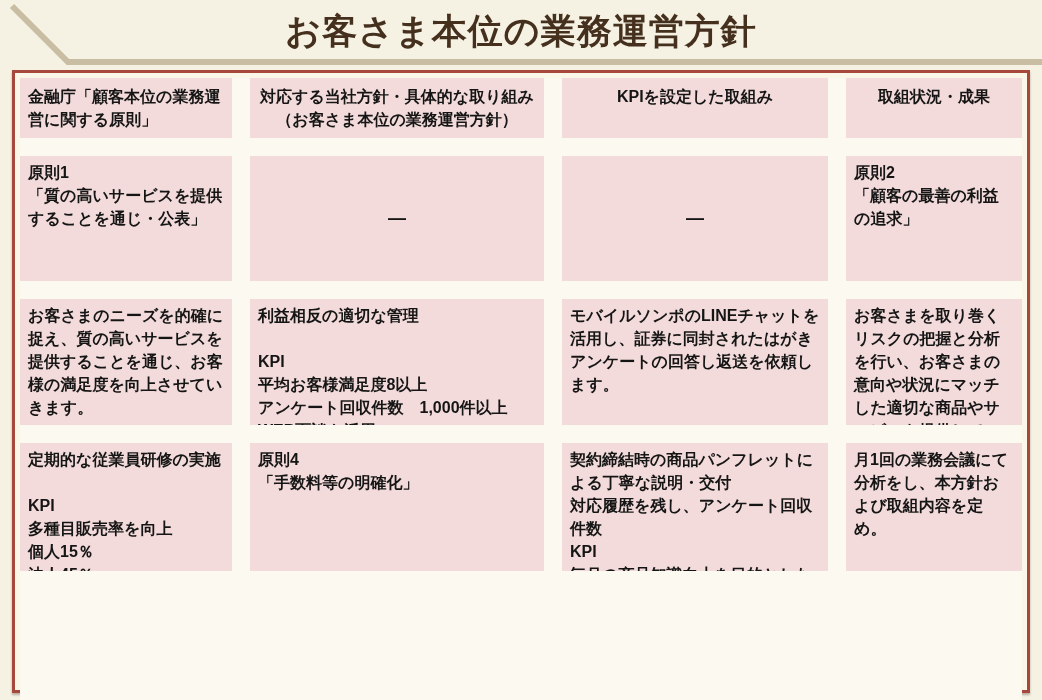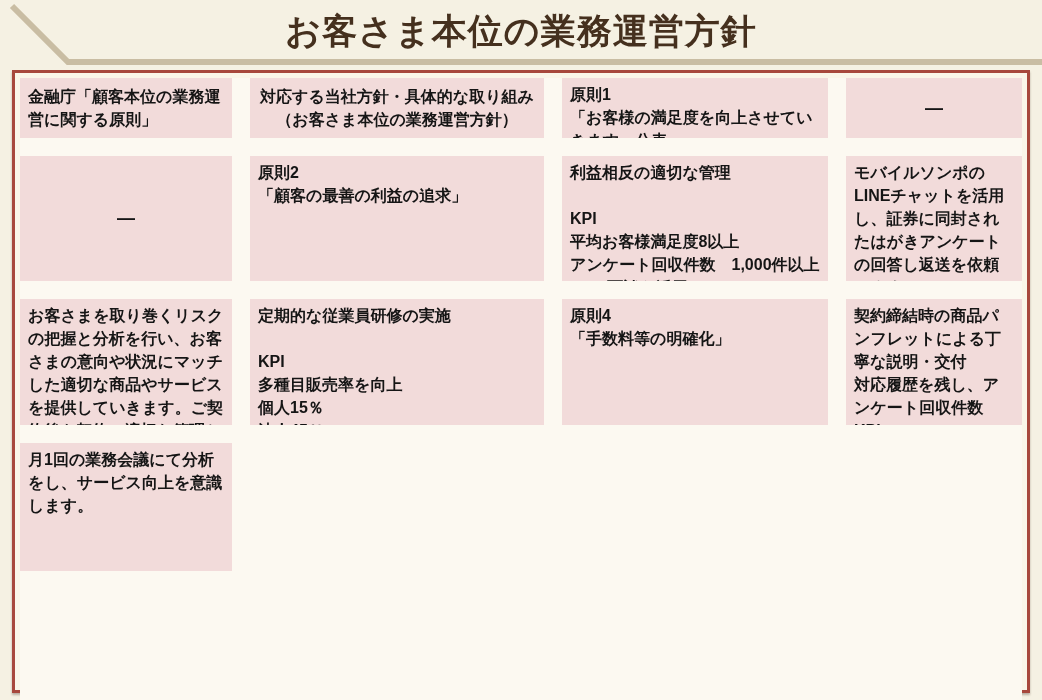--- a/index.html
+++ b/index.html
@@ -90,28 +90,31 @@
   </svg>
 
   <div class="title">お客さま本位の業務運営方針</div>
 
   <div class="frame">
     <div class="grid">
 
       <div class="cell head left">金融庁「顧客本位の業務運営に関する原則」</div>
       <div class="cell head">対応する当社方針・具体的な取り組み
 （お客さま本位の業務運営方針）</div>
+      <div class="cell head">KPIを設定した取組み</div>
+      <div class="cell head">取組状況・成果</div>
 
       <div class="cell">原則1
-「お客様の満足度を向上させていきます・公表」</div>
+「質の高いサービスを提供することを通じ・公表」</div>
       <div class="cell center-mid">—</div>
       <div class="cell center-mid">—</div>
 
       <div class="cell">原則2
 「顧客の最善の利益の追求」</div>
+      <div class="cell">お客さまのニーズを的確に捉え、質の高いサービスを提供することを通じ、お客様の満足度を向上させていきます。</div>
       <div class="cell">利益相反の適切な管理
 
 KPI
 平均お客様満足度8以上
 アンケート回収件数　1,000件以上
 WEB面談を活用</div>
       <div class="cell">モバイルソンポのLINEチャットを活用し、証券に同封されたはがきアンケートの回答し返送を依頼します。</div>
 
       <div class="cell">お客さまを取り巻くリスクの把握と分析を行い、お客さまの意向や状況にマッチした適切な商品やサービスを提供していきます。ご契約後も契約の適切な管理と適切なアフターフォローを行っていきます。</div>
       <div class="cell">定期的な従業員研修の実施
@@ -120,17 +123,17 @@
 多種目販売率を向上
 個人15％
 法人45％</div>
 
       <div class="cell">原則4
 「手数料等の明確化」</div>
       <div class="cell">契約締結時の商品パンフレットによる丁寧な説明・交付
 対応履歴を残し、アンケート回収件数
 KPI
 毎月の商品知識向上を目的とした会議の実施</div>
-      <div class="cell">月1回の業務会議にて分析をし、サービス向上を意識します。</div>
+      <div class="cell">月1回の業務会議にて分析をし、本方針および取組内容を定め。</div>
 
     </div>
   </div>
 </div>
 
 </body></html>

